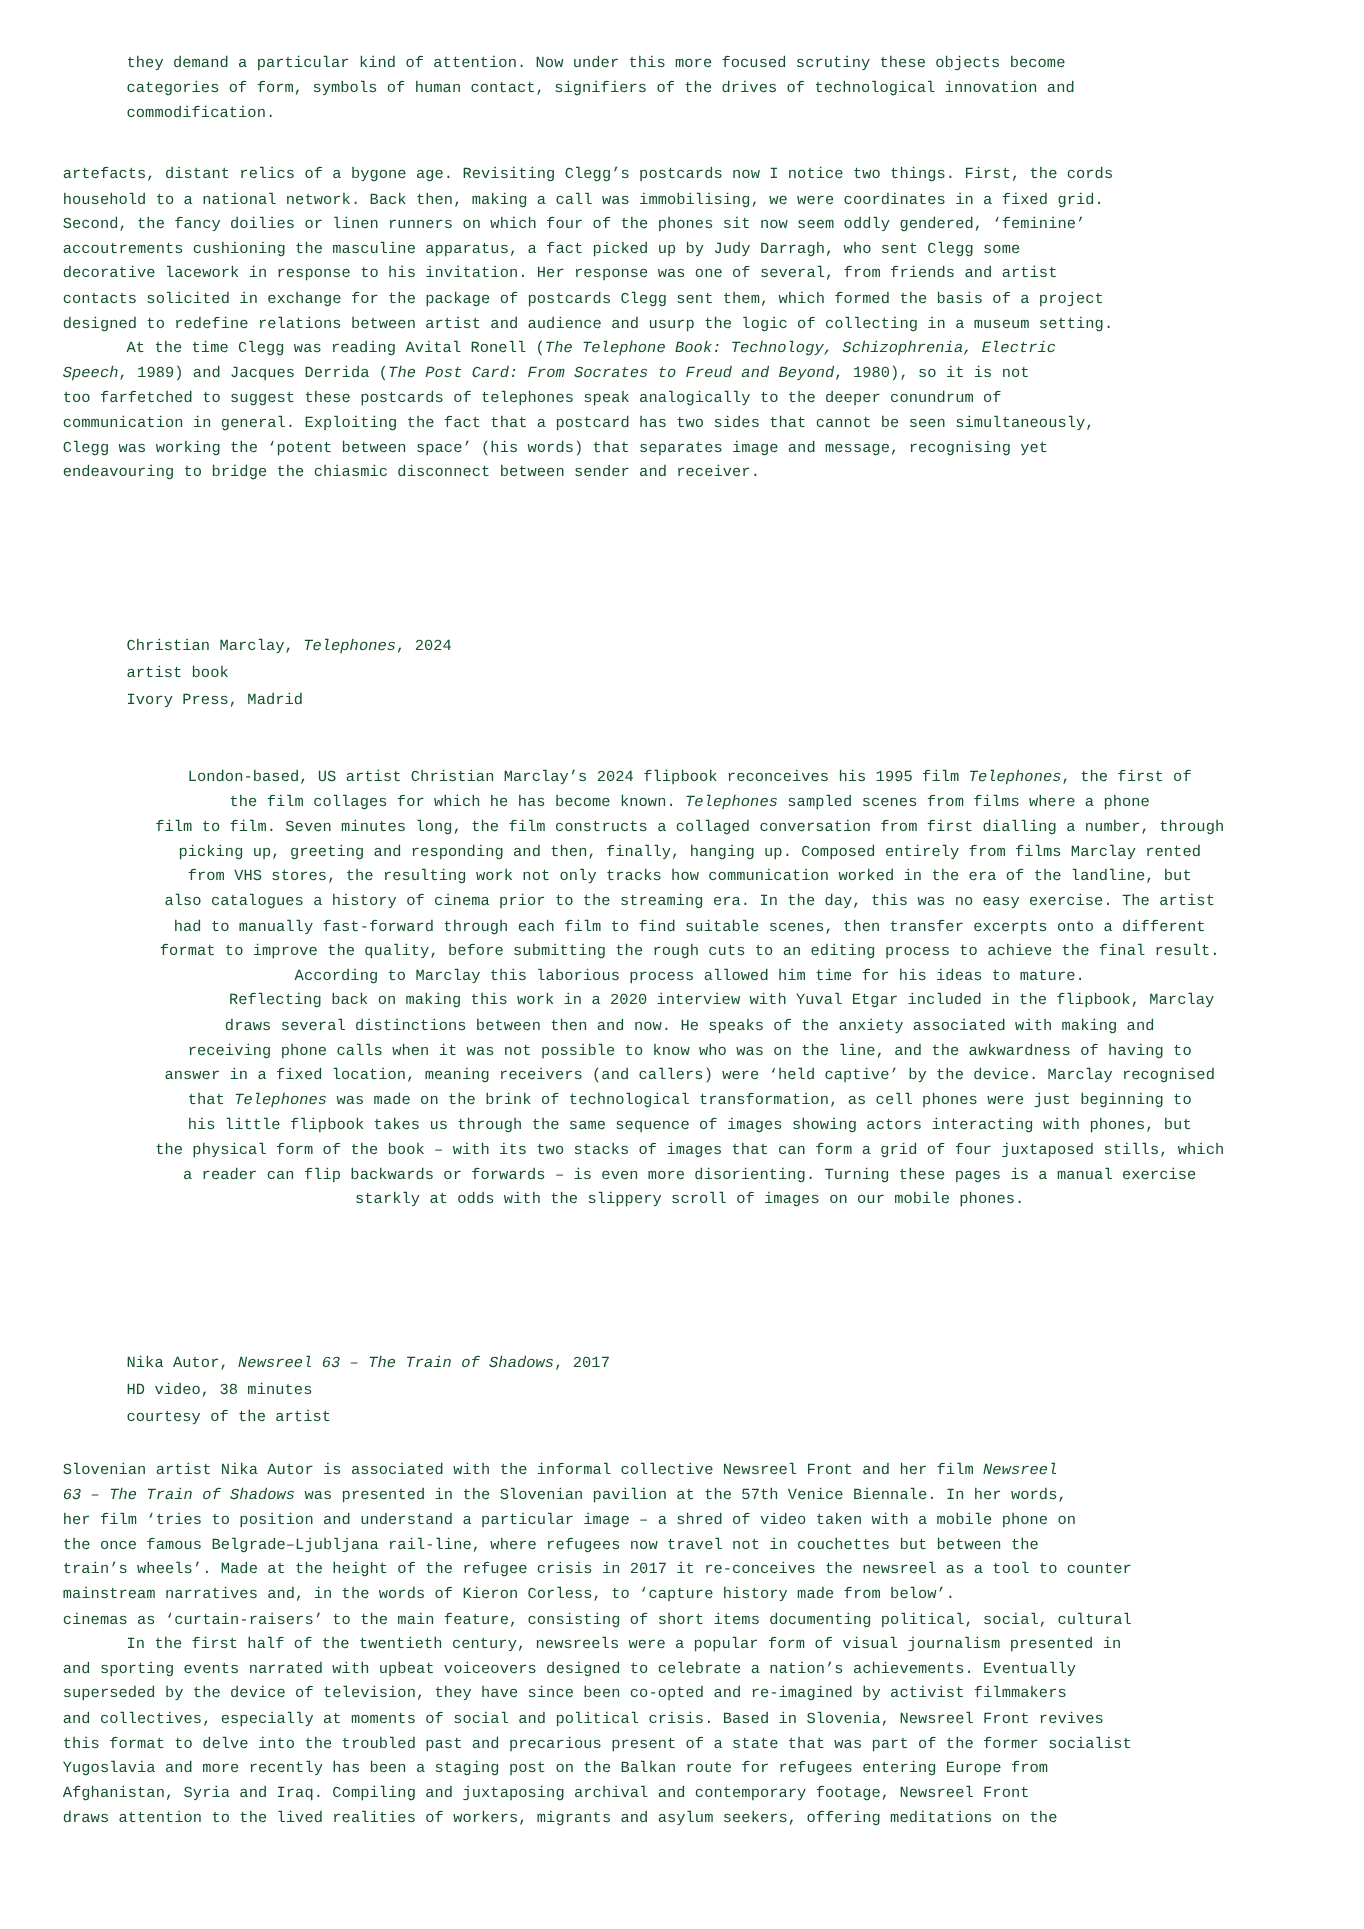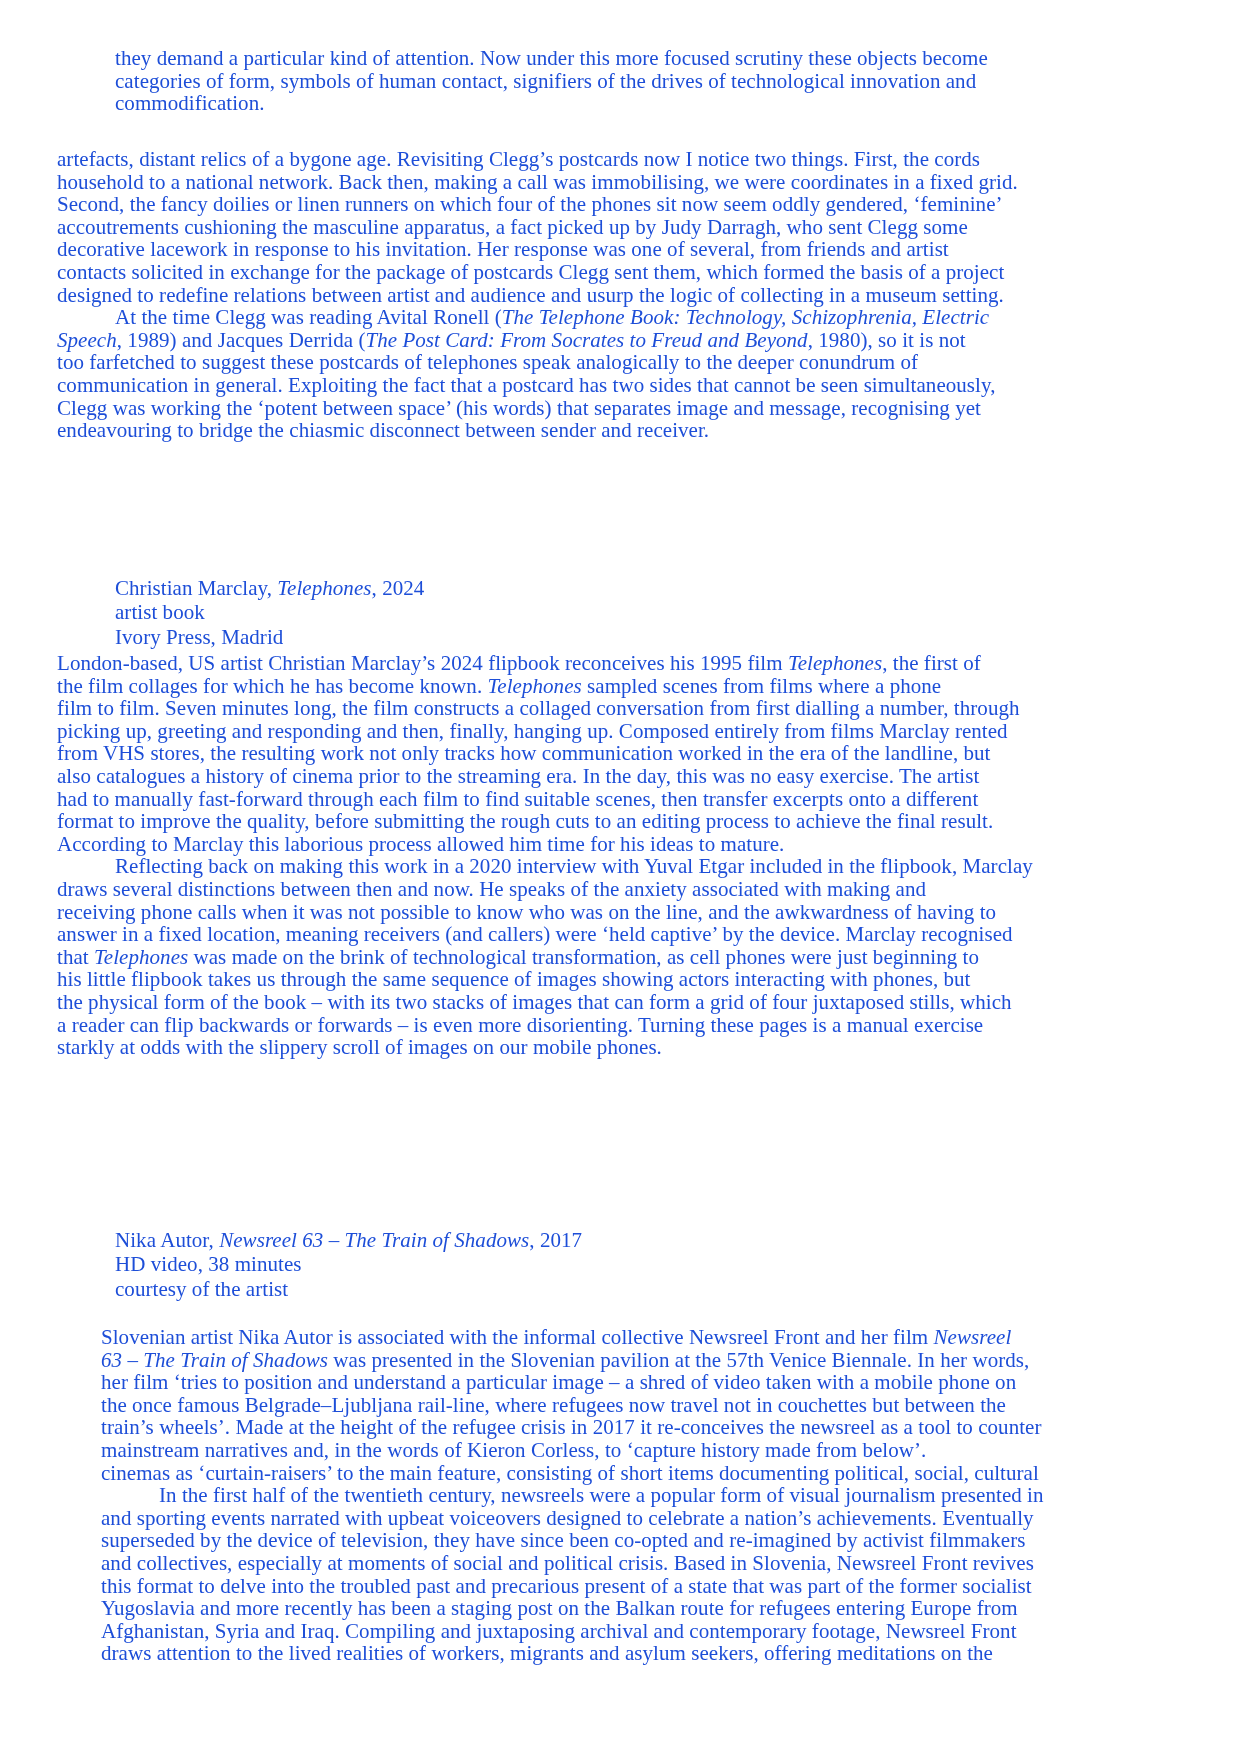--- a/index.html
+++ b/index.html
@@ -1,21 +1,21 @@
 <!DOCTYPE html>
 <html><head>
 <meta charset="utf-8">
 <style>
   html, body { margin: 0; padding: 0; background: #ffffff; }
   body { width: 1240px; height: 1754px; position: relative; overflow: hidden; }
   .page {
     position: absolute; left: 0; top: 0; width: 1240px; height: 1754px;
-    font-family: Liberation Serif, serif;
-    font-size: 21px;
-    color: #1d4ed8;
+    font-family: Liberation Mono, monospace;
+    font-size: 14px;
+    color: #14532d;
     letter-spacing: 0.05px;
   }
   .block { position: absolute; left: 57px; width: 1140px; }
   .line { height: 22.6px; line-height: 22.6px; white-space: nowrap; }
   .cap .line { height: 24.4px; line-height: 24.4px; }
   .indent-block { left: 115px; }
   .para-indent { padding-left: 58px; }
   em { font-style: italic; }
 </style>
 </head>
@@ -40,21 +40,21 @@
       <div class="line"><span>too farfetched to suggest these postcards of telephones speak analogically to the deeper conundrum of</span></div>
       <div class="line"><span>communication in general. Exploiting the fact that a postcard has two sides that cannot be seen simultaneously,</span></div>
       <div class="line"><span>Clegg was working the ‘potent between space’ (his words) that separates image and message, recognising yet</span></div>
       <div class="line"><span>endeavouring to bridge the chiasmic disconnect between sender and receiver.</span></div>
     </div>
   <div class="block indent-block cap" style="top:576px;">
       <div class="line"><span>Christian Marclay, </span><em>Telephones</em><span>, 2024</span></div>
       <div class="line"><span>artist book</span></div>
       <div class="line"><span>Ivory Press, Madrid</span></div>
     </div>
-  <div class="block" style="top:652px;">
+  <div class="block" style="top:696px;text-align:center;">
       <div class="line"><span>London-based, US artist Christian Marclay’s 2024 flipbook reconceives his 1995 film </span><em>Telephones</em><span>, the first of</span></div>
       <div class="line"><span>the film collages for which he has become known. </span><em>Telephones</em><span> sampled scenes from films where a phone</span></div>
       <div class="line"><span>film to film. Seven minutes long, the film constructs a collaged conversation from first dialling a number, through</span></div>
       <div class="line"><span>picking up, greeting and responding and then, finally, hanging up. Composed entirely from films Marclay rented</span></div>
       <div class="line"><span>from VHS stores, the resulting work not only tracks how communication worked in the era of the landline, but</span></div>
       <div class="line"><span>also catalogues a history of cinema prior to the streaming era. In the day, this was no easy exercise. The artist</span></div>
       <div class="line"><span>had to manually fast-forward through each film to find suitable scenes, then transfer excerpts onto a different</span></div>
       <div class="line"><span>format to improve the quality, before submitting the rough cuts to an editing process to achieve the final result.</span></div>
       <div class="line"><span>According to Marclay this laborious process allowed him time for his ideas to mature.</span></div>
       <div class="line para-indent"><span>Reflecting back on making this work in a 2020 interview with Yuval Etgar included in the flipbook, Marclay</span></div>
@@ -65,21 +65,21 @@
       <div class="line"><span>his little flipbook takes us through the same sequence of images showing actors interacting with phones, but</span></div>
       <div class="line"><span>the physical form of the book – with its two stacks of images that can form a grid of four juxtaposed stills, which</span></div>
       <div class="line"><span>a reader can flip backwards or forwards – is even more disorienting. Turning these pages is a manual exercise</span></div>
       <div class="line"><span>starkly at odds with the slippery scroll of images on our mobile phones.</span></div>
     </div>
   <div class="block indent-block cap" style="top:1228px;">
       <div class="line"><span>Nika Autor, </span><em>Newsreel 63 – The Train of Shadows</em><span>, 2017</span></div>
       <div class="line"><span>HD video, 38 minutes</span></div>
       <div class="line"><span>courtesy of the artist</span></div>
     </div>
-  <div class="block" style="top:1326px;margin-left:44px;">
+  <div class="block" style="top:1326px;">
       <div class="line"><span>Slovenian artist Nika Autor is associated with the informal collective Newsreel Front and her film </span><em>Newsreel</em></div>
       <div class="line"><em>63 – The Train of Shadows</em><span> was presented in the Slovenian pavilion at the 57th Venice Biennale. In her words,</span></div>
       <div class="line"><span>her film ‘tries to position and understand a particular image – a shred of video taken with a mobile phone on</span></div>
       <div class="line"><span>the once famous Belgrade–Ljubljana rail-line, where refugees now travel not in couchettes but between the</span></div>
       <div class="line"><span>train’s wheels’. Made at the height of the refugee crisis in 2017 it re-conceives the newsreel as a tool to counter</span></div>
       <div class="line"><span>mainstream narratives and, in the words of Kieron Corless, to ‘capture history made from below’.</span></div>
       <div class="line"><span>cinemas as ‘curtain-raisers’ to the main feature, consisting of short items documenting political, social, cultural</span></div>
       <div class="line para-indent"><span>In the first half of the twentieth century, newsreels were a popular form of visual journalism presented in</span></div>
       <div class="line"><span>and sporting events narrated with upbeat voiceovers designed to celebrate a nation’s achievements. Eventually</span></div>
       <div class="line"><span>superseded by the device of television, they have since been co-opted and re-imagined by activist filmmakers</span></div>

